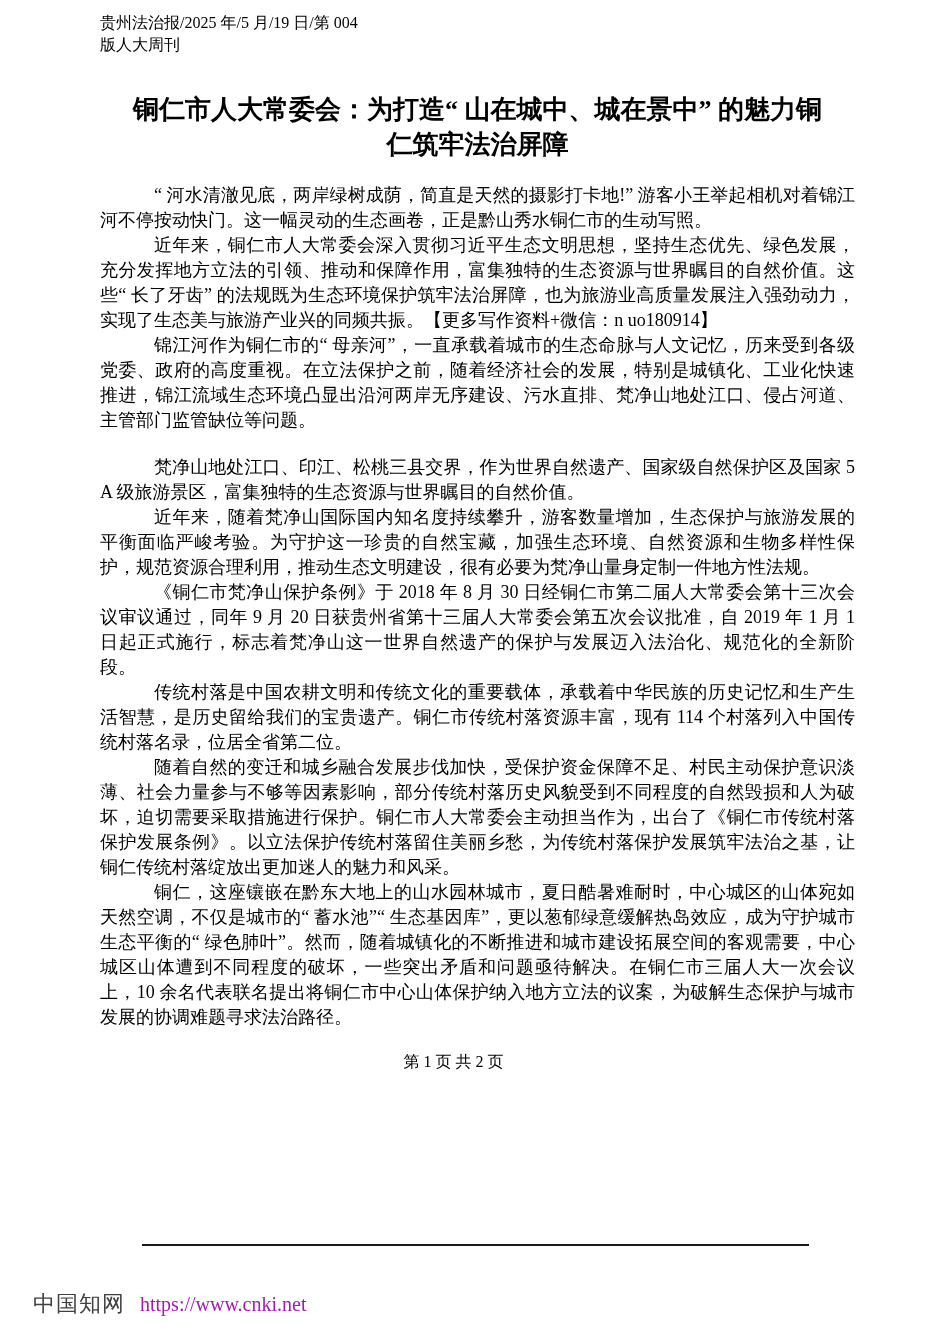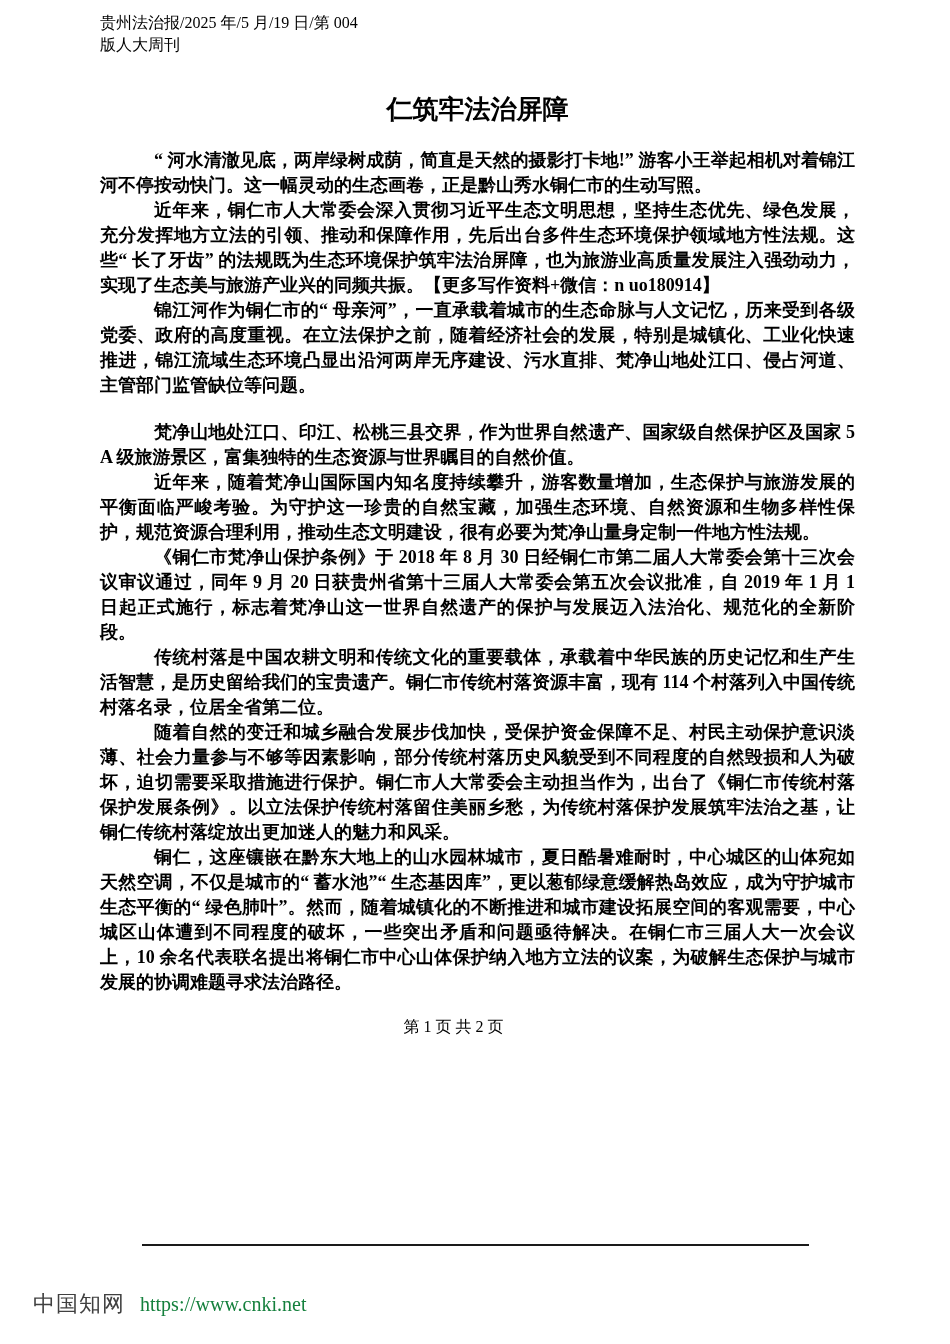--- a/index.html
+++ b/index.html
@@ -37,21 +37,20 @@
     margin-top: 23px;
     font-size: 18px;
     text-align: center;
   }
   .article-body {
     margin-top: 21px;
     font-size: 18px;
     line-height: 25px;
     text-align: justify;
     word-break: break-all;
-    font-weight: bold;
   }
   .para {
     margin: 0;
     text-indent: 54px;
   }
   .para.blank {
     height: 22px;
     text-indent: 0;
   }
   .page-indicator {
@@ -74,45 +73,46 @@
     top: 1289px;
     white-space: nowrap;
   }
   .wm-brand {
     font-size: 22px;
     color: #404040;
     letter-spacing: 1px;
   }
   .wm-url {
     font-size: 20px;
-    color: #15803d;
+    color: #a21caf;
     margin-left: 15px;
     text-decoration: none;
   }
 </style>
 </head>
 <body>
 
 <div class="page">
   <div class="content">
 
     <div class="pub-header">
       <div>贵州法治报/2025 年/5 月/19 日/第 004</div>
       <div>版人大周刊</div>
     </div>
 
     <h1 class="article-title">
+      <span class="title-line">铜仁市人大常委会：为打造“ 山在城中、城在景中” 的魅力铜</span>
       <span class="title-line">仁筑牢法治屏障</span>
     </h1>
 
 
     <div class="article-body">
 
     <p class="para">“ 河水清澈见底，两岸绿树成荫，简直是天然的摄影打卡地!” 游客小王举起相机对着锦江河不停按动快门。这一幅灵动的生态画卷，正是黔山秀水铜仁市的生动写照。</p>
-        <p class="para">近年来，铜仁市人大常委会深入贯彻习近平生态文明思想，坚持生态优先、绿色发展，充分发挥地方立法的引领、推动和保障作用，先后出台多件生态环境保护领域地方性法规。这些“ 长了牙齿” 的法规既为生态环境保护筑牢法治屏障，也为旅游业高质量发展注入强劲动力，实现了生态美与旅游产业兴的同频共振。【更多写作资料+微信：n uo180914】</p>
+        <p class="para">近年来，铜仁市人大常委会深入贯彻习近平生态文明思想，坚持生态优先、绿色发展，充分发挥地方立法的引领、推动和保障作用，富集独特的生态资源与世界瞩目的自然价值。这些“ 长了牙齿” 的法规既为生态环境保护筑牢法治屏障，也为旅游业高质量发展注入强劲动力，实现了生态美与旅游产业兴的同频共振。【更多写作资料+微信：n uo180914】</p>
         <p class="para">锦江河作为铜仁市的“ 母亲河”，一直承载着城市的生态命脉与人文记忆，历来受到各级党委、政府的高度重视。在立法保护之前，随着经济社会的发展，特别是城镇化、工业化快速推进，锦江流域生态环境凸显出沿河两岸无序建设、污水直排、梵净山地处江口、侵占河道、主管部门监管缺位等问题。</p>
         <p class="para blank"></p>
         <p class="para">梵净山地处江口、印江、松桃三县交界，作为世界自然遗产、国家级自然保护区及国家 5A 级旅游景区，富集独特的生态资源与世界瞩目的自然价值。</p>
         <p class="para">近年来，随着梵净山国际国内知名度持续攀升，游客数量增加，生态保护与旅游发展的平衡面临严峻考验。为守护这一珍贵的自然宝藏，加强生态环境、自然资源和生物多样性保护，规范资源合理利用，推动生态文明建设，很有必要为梵净山量身定制一件地方性法规。</p>
         <p class="para">《铜仁市梵净山保护条例》于 2018 年 8 月 30 日经铜仁市第二届人大常委会第十三次会议审议通过，同年 9 月 20 日获贵州省第十三届人大常委会第五次会议批准，自 2019 年 1 月 1 日起正式施行，标志着梵净山这一世界自然遗产的保护与发展迈入法治化、规范化的全新阶段。</p>
         <p class="para">传统村落是中国农耕文明和传统文化的重要载体，承载着中华民族的历史记忆和生产生活智慧，是历史留给我们的宝贵遗产。铜仁市传统村落资源丰富，现有 114 个村落列入中国传统村落名录，位居全省第二位。</p>
         <p class="para">随着自然的变迁和城乡融合发展步伐加快，受保护资金保障不足、村民主动保护意识淡薄、社会力量参与不够等因素影响，部分传统村落历史风貌受到不同程度的自然毁损和人为破坏，迫切需要采取措施进行保护。铜仁市人大常委会主动担当作为，出台了《铜仁市传统村落保护发展条例》。以立法保护传统村落留住美丽乡愁，为传统村落保护发展筑牢法治之基，让铜仁传统村落绽放出更加迷人的魅力和风采。</p>
         <p class="para">铜仁，这座镶嵌在黔东大地上的山水园林城市，夏日酷暑难耐时，中心城区的山体宛如天然空调，不仅是城市的“ 蓄水池”“ 生态基因库”，更以葱郁绿意缓解热岛效应，成为守护城市生态平衡的“ 绿色肺叶”。然而，随着城镇化的不断推进和城市建设拓展空间的客观需要，中心城区山体遭到不同程度的破坏，一些突出矛盾和问题亟待解决。在铜仁市三届人大一次会议上，10 余名代表联名提出将铜仁市中心山体保护纳入地方立法的议案，为破解生态保护与城市发展的协调难题寻求法治路径。</p>
       </div>
 

